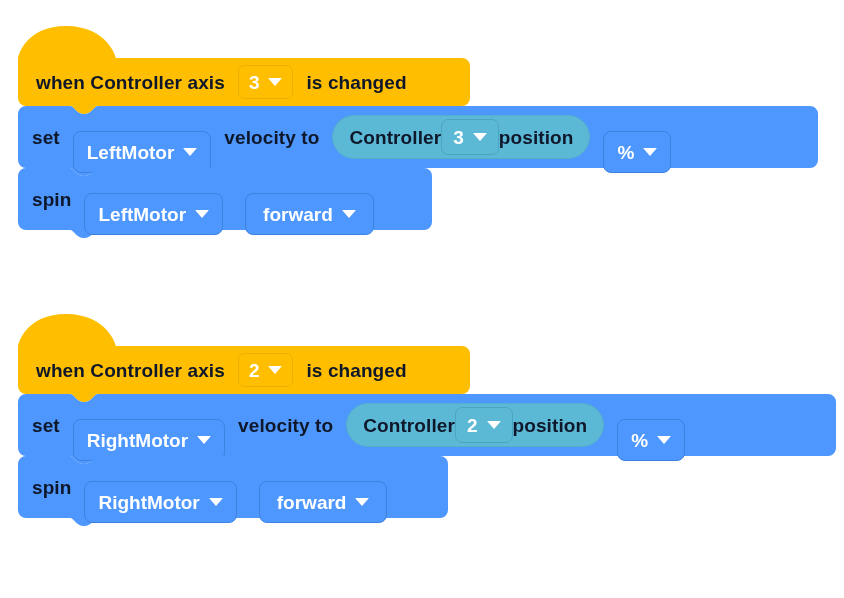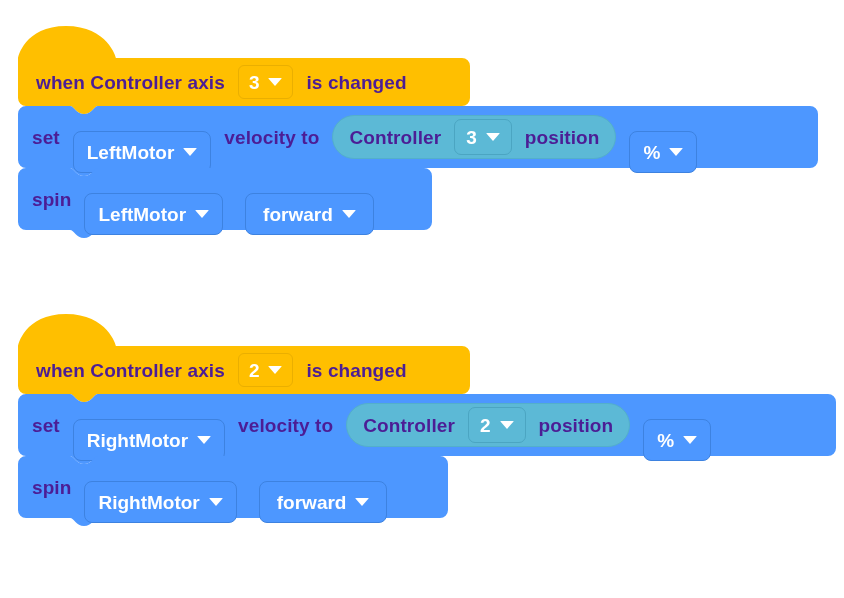--- a/index.html
+++ b/index.html
@@ -43,21 +43,21 @@
 
   .block-row {
     position: absolute;
     display: flex;
     flex-direction: row;
     align-items: center;
     white-space: nowrap;
   }
 
   .label {
-    color: #4c1d95;
+    color: #0f172a;
     font-size: 19px;
     font-weight: bold;
     letter-spacing: 0.1px;
     line-height: 1;
     user-select: none;
   }
 
   .field {
     display: inline-flex;
     flex-direction: row;
@@ -107,21 +107,20 @@
   .reporter {
     position: absolute;
     display: flex;
     flex-direction: row;
     align-items: center;
     background: #5cb9d6;
     border-radius: 22px;
     height: 44px;
     box-sizing: border-box;
     padding: 0 16px;
-    gap: 13px;
     border: 1px solid #53afcb;
   }
 </style>
 </head>
 <body>
 
 <div id="canvas">
 
   <div class="script" style="left:18px; top:22px;">
 

